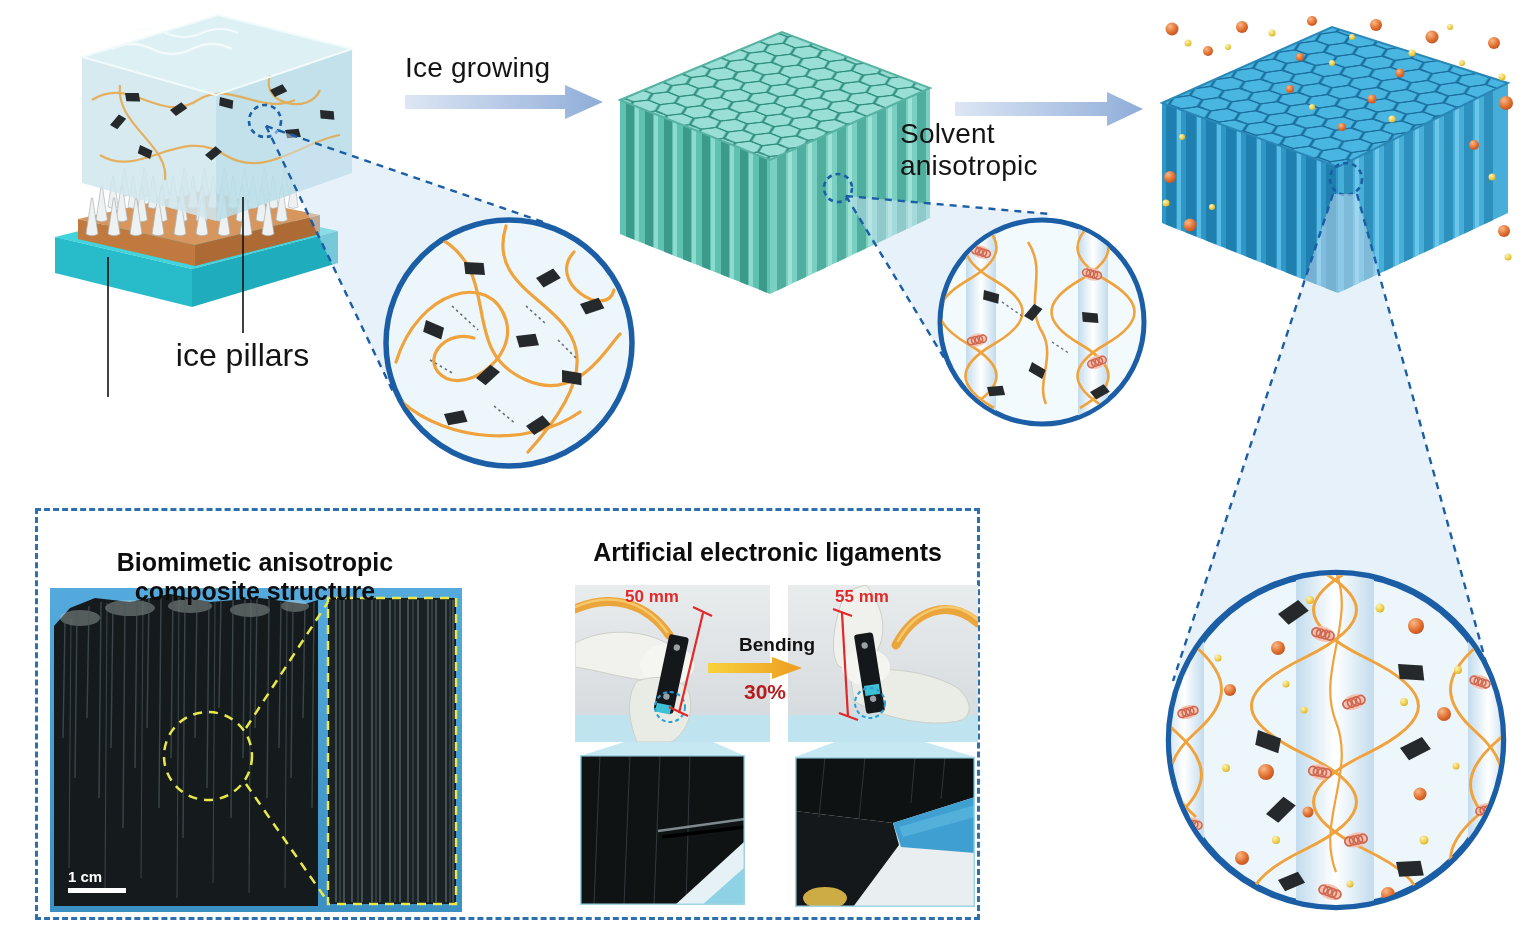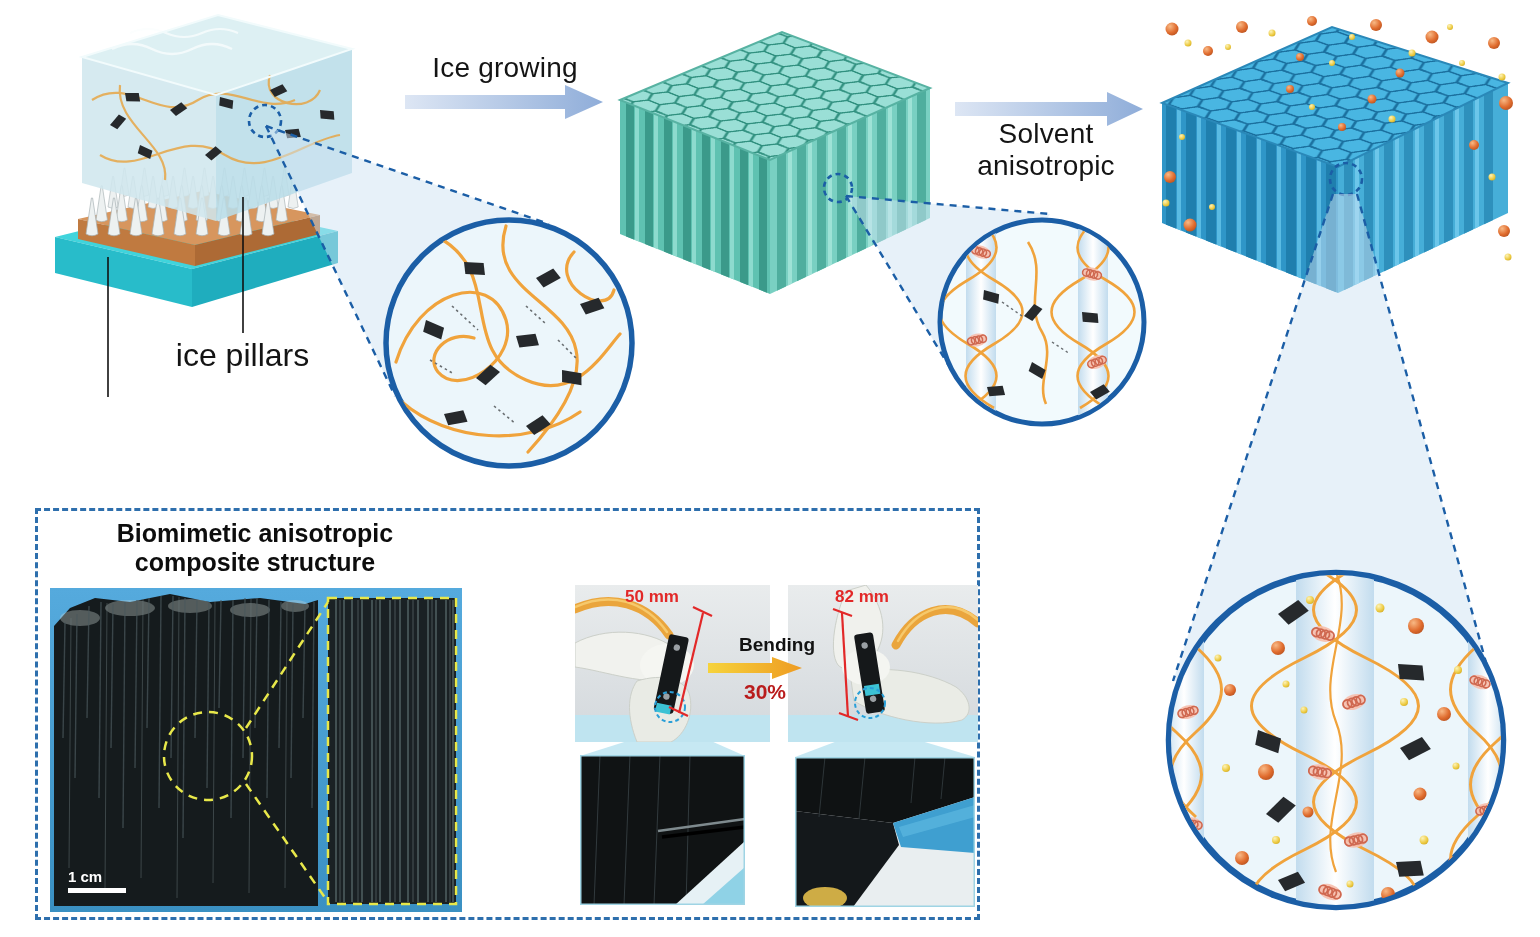--- a/index.html
+++ b/index.html
@@ -1,20 +1,20 @@
 <!DOCTYPE html>
 <html><head>
 <meta charset="utf-8">
 <style>
   *{margin:0;padding:0;box-sizing:border-box}
   html,body{width:1540px;height:937px;background:#ffffff;overflow:hidden;
     font-family:"Liberation Sans",sans-serif;position:relative}
   .abs{position:absolute}
   .lbl{position:absolute;color:#141414}
-  .process{font-size:28px;text-align:center;letter-spacing:.2px;z-index:5}
+  .process{font-size:28px;text-align:left;letter-spacing:.2px;z-index:5}
   .anno{font-size:32px;text-align:center;z-index:5}
   .title{font-size:25px;font-weight:bold;text-align:center;line-height:1.16;color:#0d0d0d;z-index:5}
   .measure{font-size:17px;font-weight:600;color:#e22828;text-align:left;z-index:6}
   .bending{font-size:19px;font-weight:600;text-align:right;color:#121212;z-index:6}
   .strain{font-size:21px;font-weight:bold;text-align:center;color:#b91c1c;z-index:6}
   .panel{position:absolute;border:3px dashed #2e6fad;z-index:1}
   .dash{stroke:#1b5ea6;stroke-width:2.4;stroke-dasharray:7 6;fill:none}
   .zoomring{fill:none;stroke:#1b5ea6;stroke-width:2.6;stroke-dasharray:5 4}
   svg text{font-family:"Liberation Sans",sans-serif}
 </style>
@@ -677,23 +677,24 @@
   <polygon points="0,6 64,6 64,0 94,11 64,22 64,16 0,16" fill="url(#orangeArrowGrad)"></polygon>
 </svg>
 
 <div class="lbl process" style="left:405px;top:52px;width:200px">Ice growing</div>
 <div class="lbl process" style="left:900px;top:118px;width:292px">
   <div>Solvent</div>
   <div>anisotropic</div>
 </div>
 <div class="lbl anno" style="left:150px;top:337px;width:185px">ice pillars</div>
 
-<div class="lbl title" style="left:55px;top:519px;width:400px">
+<div class="lbl title" style="left:55px;top:548px;width:400px">
   <div>Biomimetic anisotropic</div>
   <div>composite structure</div>
 </div>
+<div class="lbl title" style="left:545px;top:538px;width:445px">Artificial electronic ligaments</div>
 
 <div class="lbl measure" style="left:625px;top:587px;width:90px">50 mm</div>
-<div class="lbl measure" style="left:835px;top:587px;width:90px">82 mm</div>
+<div class="lbl measure" style="left:835px;top:587px;width:90px">55 mm</div>
 <div class="lbl bending" style="left:715px;top:634px;width:100px">Bending</div>
 <div class="lbl strain" style="left:722px;top:680px;width:86px">30%</div>
 
 </div>
 
 </body></html>

